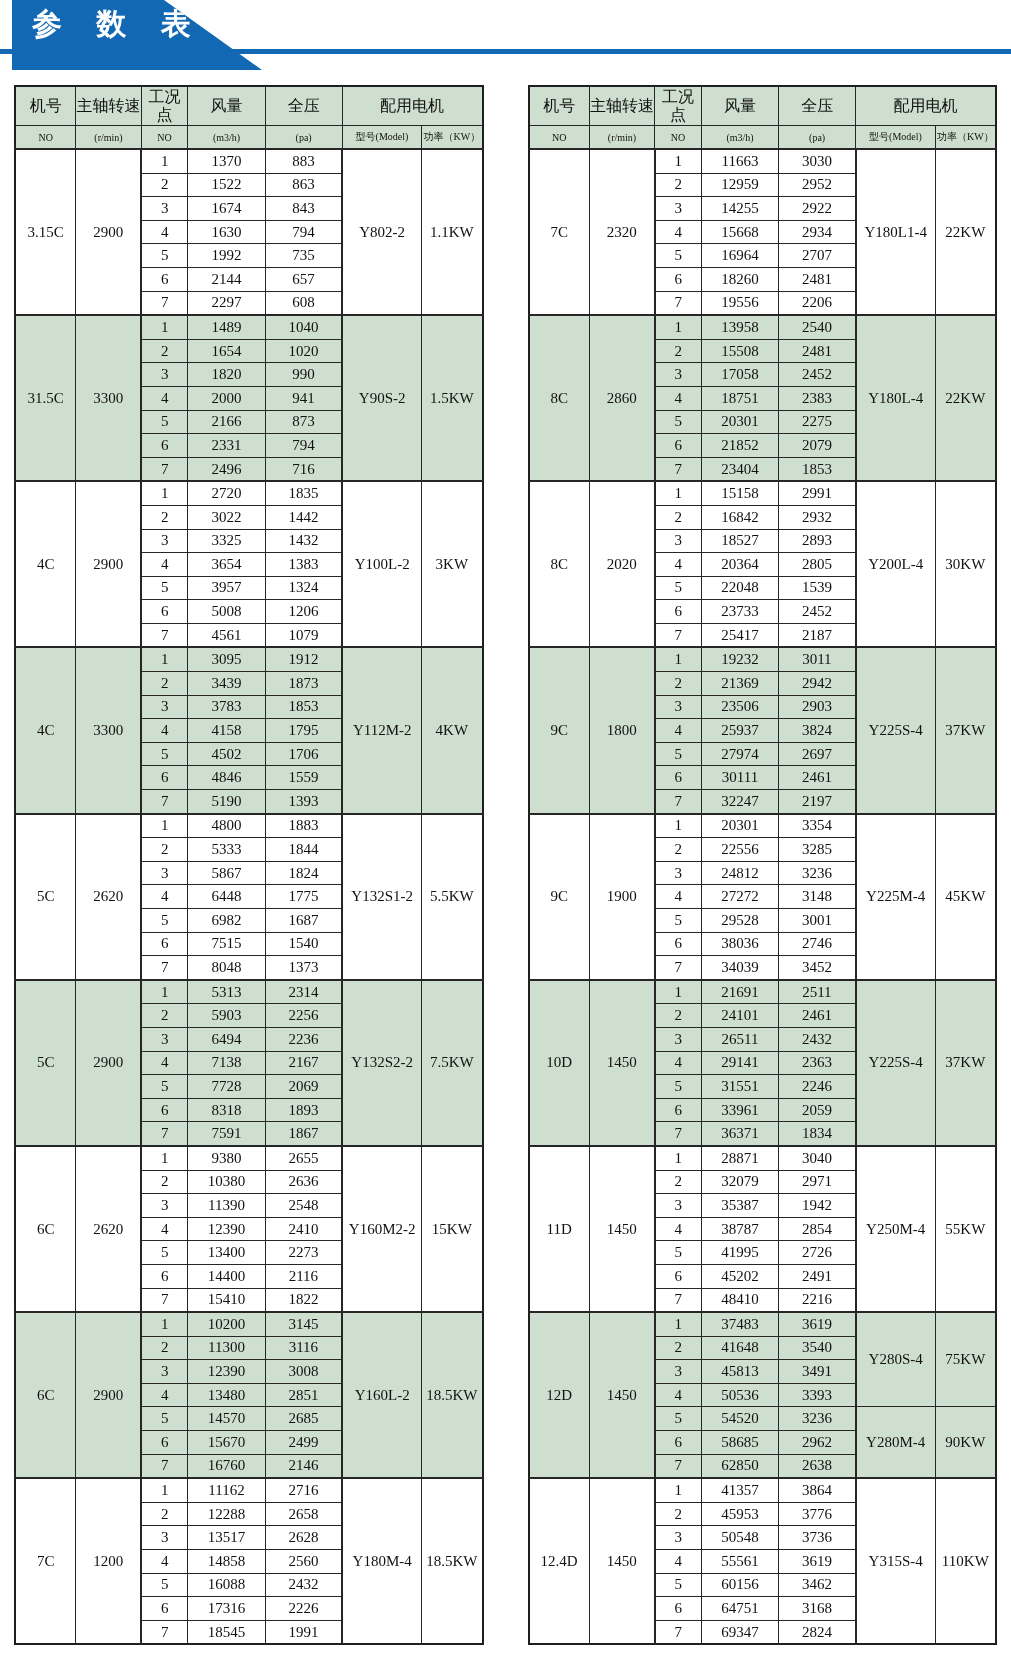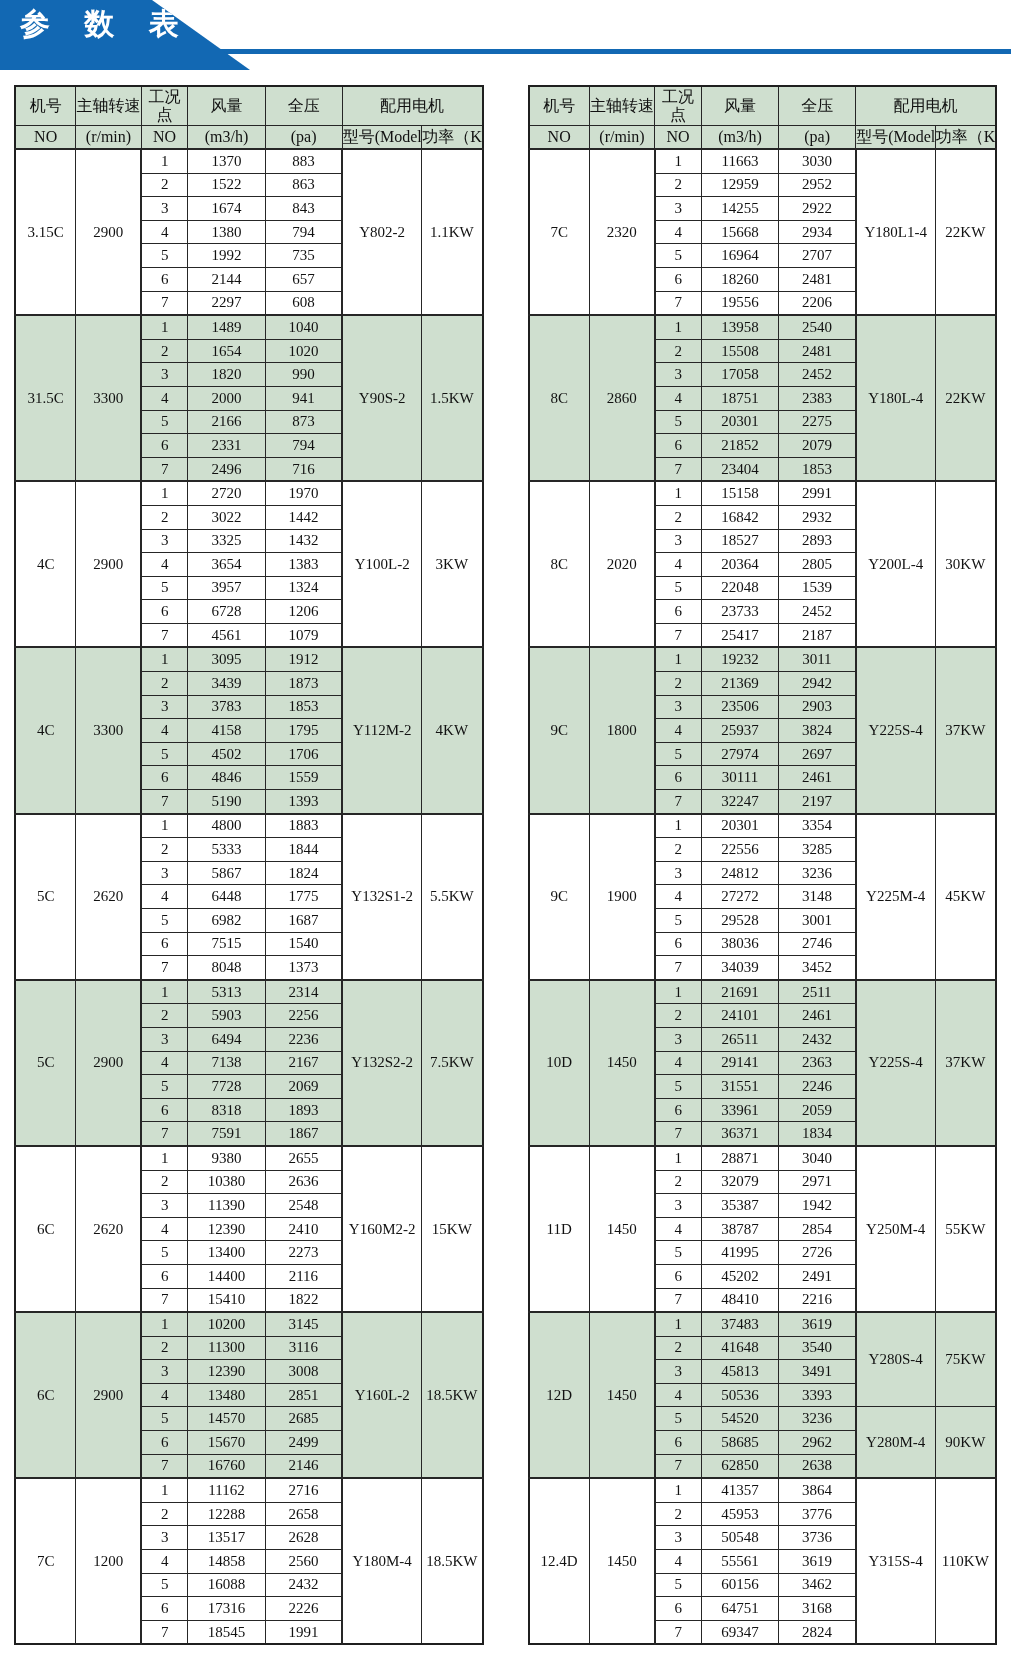--- a/index.html
+++ b/index.html
@@ -5,21 +5,21 @@
   html,body{margin:0;padding:0;background:#ffffff;}
   body{
     width:1011px;height:1653px;position:relative;
     font-family:"Liberation Serif","DejaVu Serif",serif;
     color:#111;
   }
   
   .banner{position:relative;height:54px;width:100%;}
   .banner-line{position:absolute;left:0;right:0;top:49px;height:5px;background:var(--blue);}
   .banner-shape{
-    position:absolute;left:0;top:0;width:250px;height:70px;background:var(--blue);
+    position:absolute;left:12px;top:0;width:250px;height:70px;background:var(--blue);
     -webkit-clip-path:polygon(0 0,152px 0,250px 100%,0 100%);
     clip-path:polygon(0 0,152px 0,250px 100%,0 100%);
   }
   .banner-title{
     display:block;color:#fff;font-weight:bold;font-size:30px;
     letter-spacing:13px;padding-left:20px;line-height:48px;
     font-family:"Liberation Sans","DejaVu Sans",sans-serif;white-space:nowrap;
   }
   
   .tables{display:flex;gap:44px;padding:0 14px;margin-top:31px;}
@@ -27,21 +27,21 @@
     border-collapse:collapse;table-layout:fixed;width:481px;
     font-size:15px;
   }
   table.param th,table.param td{
     border:1px solid #262626;text-align:center;vertical-align:middle;
     padding:0;overflow:hidden;white-space:nowrap;
   }
   table.param{border:2px solid #1f1f1f;}
   table.param th{font-weight:normal;background:var(--green);}
   table.param thead tr.h1 th{height:38px;font-size:16px;line-height:1.15;white-space:normal;}
-  table.param thead tr.h2 th{height:22px;font-size:16px;margin-top:41px;}
+  table.param thead tr.h2 th{height:22px;font-size:10px;margin-top:41px;}
   table.param td{height:22.6px;font-size:15px;}
   table.param td.vline-l{border-left-width:2px;}
   table.param tr.block-top td,table.param tr.block-top th{border-top-width:2px;}
   table.param td.machine,table.param td.speed,
   table.param td.model,table.param td.power{font-size:15px;}
   tr.shaded td{background:var(--green);}
   .col-machine{width:13%;}.col-speed{width:14%;}.col-point{width:10%;}
   .col-flow{width:16.5%;}.col-press{width:16.5%;}.col-model{width:17%;}.col-power{width:13%;}
 </style>
 </head>
@@ -99,21 +99,21 @@
           <td>1522</td>
           <td>863</td>
         </tr>
         <tr>
           <td class="vline-l">3</td>
           <td>1674</td>
           <td>843</td>
         </tr>
         <tr>
           <td class="vline-l">4</td>
-          <td>1380</td>
+          <td>1630</td>
           <td>794</td>
         </tr>
         <tr>
           <td class="vline-l">5</td>
           <td>1992</td>
           <td>735</td>
         </tr>
         <tr>
           <td class="vline-l">6</td>
           <td>2144</td>
@@ -161,21 +161,21 @@
         <tr class="shaded">
           <td class="vline-l">7</td>
           <td>2496</td>
           <td>716</td>
         </tr>
         <tr class="block-top">
           <td class="machine" rowspan="7">4C</td>
           <td class="speed" rowspan="7">2900</td>
           <td class="vline-l">1</td>
           <td>2720</td>
-          <td>1970</td>
+          <td>1835</td>
           <td class="model vline-l" rowspan="7">Y100L-2</td>
           <td class="power" rowspan="7">3KW</td>
         </tr>
         <tr>
           <td class="vline-l">2</td>
           <td>3022</td>
           <td>1442</td>
         </tr>
         <tr>
           <td class="vline-l">3</td>
@@ -187,21 +187,21 @@
           <td>3654</td>
           <td>1383</td>
         </tr>
         <tr>
           <td class="vline-l">5</td>
           <td>3957</td>
           <td>1324</td>
         </tr>
         <tr>
           <td class="vline-l">6</td>
-          <td>6728</td>
+          <td>5008</td>
           <td>1206</td>
         </tr>
         <tr>
           <td class="vline-l">7</td>
           <td>4561</td>
           <td>1079</td>
         </tr>
         <tr class="shaded block-top">
           <td class="machine" rowspan="7">4C</td>
           <td class="speed" rowspan="7">3300</td>

